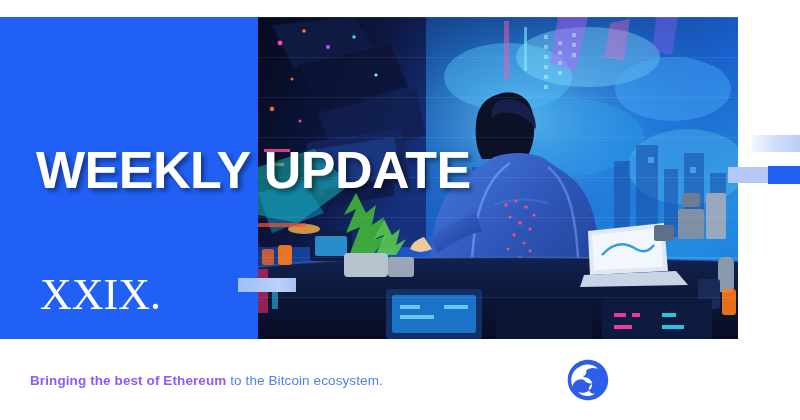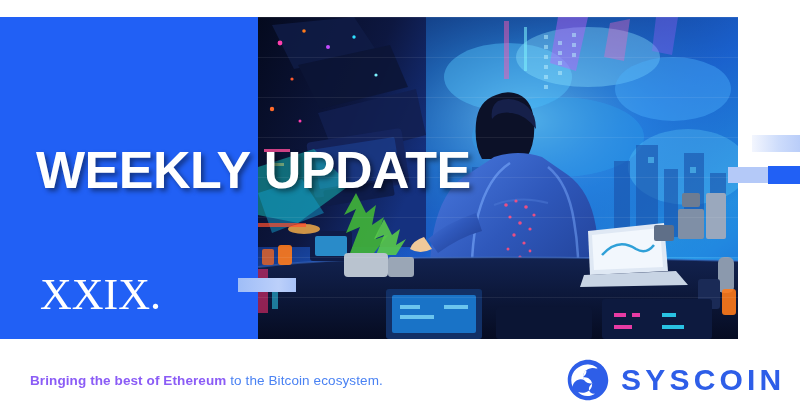--- a/index.html
+++ b/index.html
@@ -419,16 +419,15 @@
       <path d="M50 96 C75.4 96 96 75.4 96 50 C96 44.6 95.0 39.4 93.1 34.7 C92.6 38.4 91.0 42.1 88.0 45.4
                C81.8 52.2 73.0 53.6 66.0 49.4 C70.6 56.6 69.4 66.4 61.6 72.6 C54.6 78.2 45.2 79.4 35.8 76.6
                C41.7 81.8 49.5 85 58 85 C58 85 50 96 50 96 Z" fill="#2e5ee8" opacity="0"></path>
       <path d="M26 32 C34 22 47 18 58 21 C50 23 44 28 42 35 C39 45 45 53 54 56
                C46 54 38 56 33 62 C28 68 28 76 32 82 C20 74 14 60 16 47 C17 41 21 36 26 32 Z" fill="#ffffff" opacity="0"></path>
       <path d="M71.5 25.5 C63 21 52 22.5 45.5 28 C38 34.4 37 44 42 51 C46 56.6 53.5 59 61 57.5
                C55 61 51.5 66 52 71.5 C52.6 78 58.5 82 66 81 C53 90 36 87.5 27.5 77.5
                C36.5 80.5 45.5 79.2 52.5 73.8 C60 68 61.2 58.4 56.5 51.2 C52.6 45.3 45 42.6 37.3 44.2
                C43.4 40.6 47 35.4 46.4 29.8 C45.8 23.6 40 19.6 32.6 20.4 C44 12.5 61.5 14.5 71.5 25.5 Z" fill="#ffffff"></path>
     </svg>
-    <div class="logo-word">SYSCOIN</div>
   </div>
 
 </div>
 
 </body></html>

